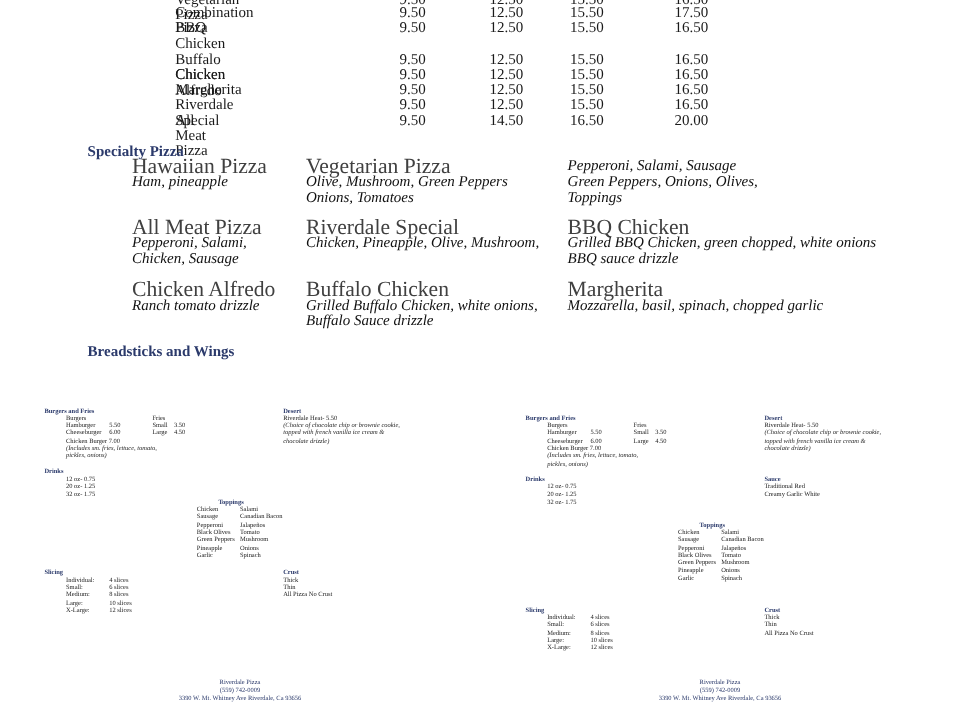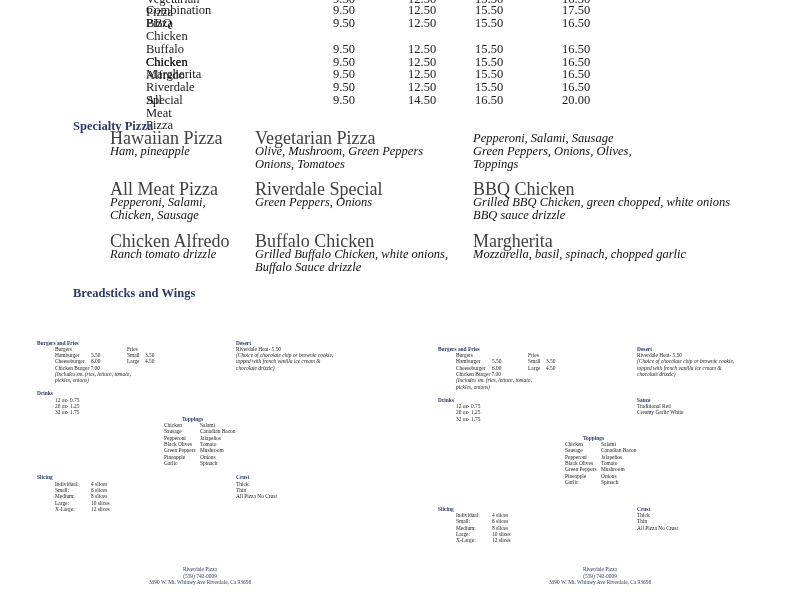--- a/index.html
+++ b/index.html
@@ -102,21 +102,21 @@
   <div class="sp-desc">Toppings</div>
 </div>
 
 <div class="sp-block" style="left:110px; top:183px;">
   <div class="sp-name">All Meat Pizza</div>
   <div class="sp-desc">Pepperoni, Salami,</div>
   <div class="sp-desc">Chicken, Sausage</div>
 </div>
 <div class="sp-block" style="left:255px; top:183px;">
   <div class="sp-name">Riverdale Special</div>
-  <div class="sp-desc">Green Peppers, Onions</div>
+  <div class="sp-desc">Chicken, Pineapple, Olive, Mushroom,</div>
 </div>
 <div class="sp-block" style="left:473px; top:183px;">
   <div class="sp-name">BBQ Chicken</div>
   <div class="sp-desc">Grilled BBQ Chicken, green chopped, white onions</div>
   <div class="sp-desc">BBQ sauce drizzle</div>
 </div>
 
 <div class="sp-block" style="left:110px; top:235px;">
   <div class="sp-name">Chicken Alfredo</div>
   <div class="sp-desc">Ranch tomato drizzle</div>

